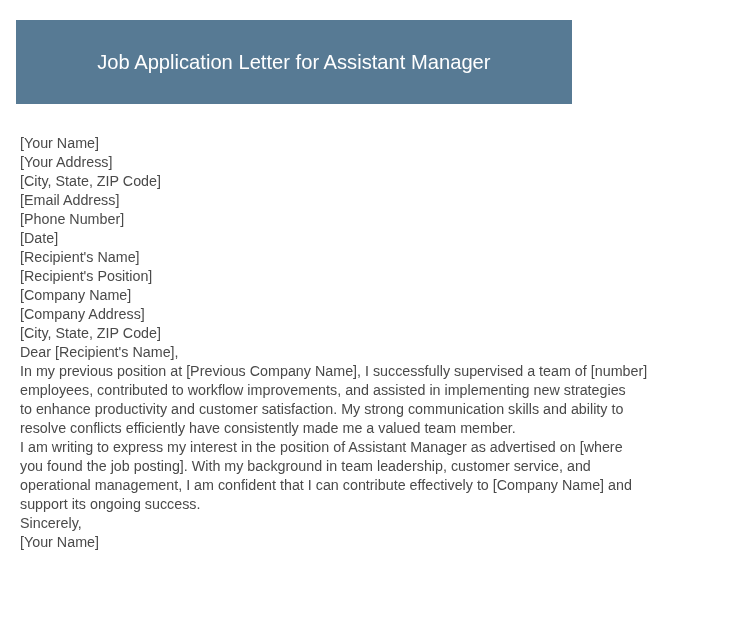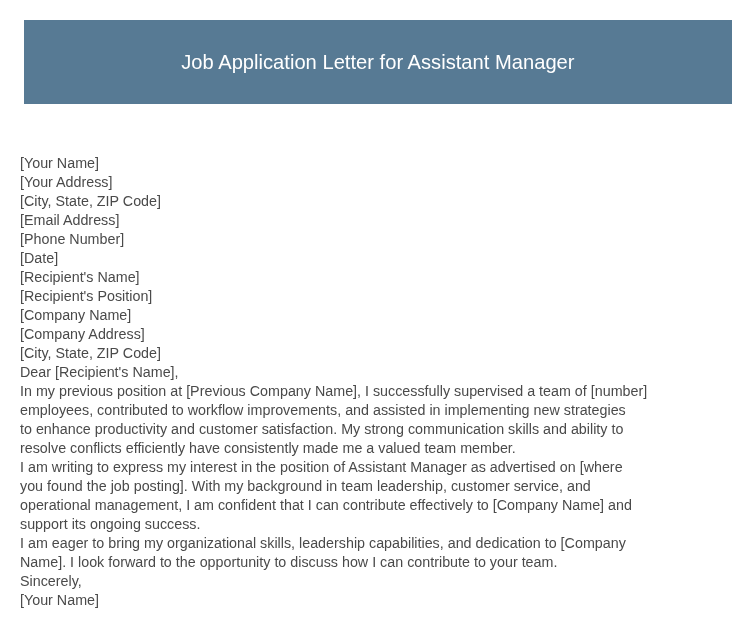--- a/index.html
+++ b/index.html
@@ -9,23 +9,23 @@
   }
   body {
     width: 740px;
     height: 629px;
     position: relative;
     overflow: hidden;
     font-family: "Liberation Sans", sans-serif;
   }
   .header {
     position: absolute;
-    left: 24px;
+    left: 16px;
     top: 20px;
-    width: 708px;
+    width: 556px;
     height: 84px;
     background: #577a94;
     display: flex;
     align-items: center;
     justify-content: center;
   }
   .header-title {
     color: #ffffff;
     font-size: 21px;
     letter-spacing: 0px;
@@ -33,21 +33,20 @@
     transform: scaleX(0.96);
   }
   .letter {
     position: absolute;
     left: 20px;
     top: 133px;
     width: 710px;
     color: #4a4a4a;
     font-size: 15.3px;
     line-height: 19px;
-    margin-top: 20px;
   }
   .line {
     white-space: nowrap;
     display: block;
     height: 19px;
     transform-origin: left center;
     transform: scaleX(0.935);
   }
 </style>
 </head>
@@ -80,20 +79,16 @@
     <span class="line">employees, contributed to workflow improvements, and assisted in implementing new strategies</span>
     <span class="line">to enhance productivity and customer satisfaction. My strong communication skills and ability to</span>
     <span class="line">resolve conflicts efficiently have consistently made me a valued team member.</span>
   </div>
   <div>
     <span class="line">I am writing to express my interest in the position of Assistant Manager as advertised on [where</span>
     <span class="line">you found the job posting]. With my background in team leadership, customer service, and</span>
     <span class="line">operational management, I am confident that I can contribute effectively to [Company Name] and</span>
     <span class="line">support its ongoing success.</span>
   </div>
-  <div>
-    <span class="line">I am eager to bring my organizational skills, leadership capabilities, and dedication to [Company</span>
-    <span class="line">Name]. I look forward to the opportunity to discuss how I can contribute to your team.</span>
-  </div>
 
   <span class="line">Sincerely,</span>
   <span class="line">[Your Name]</span>
 </div>
 
 </body></html>

